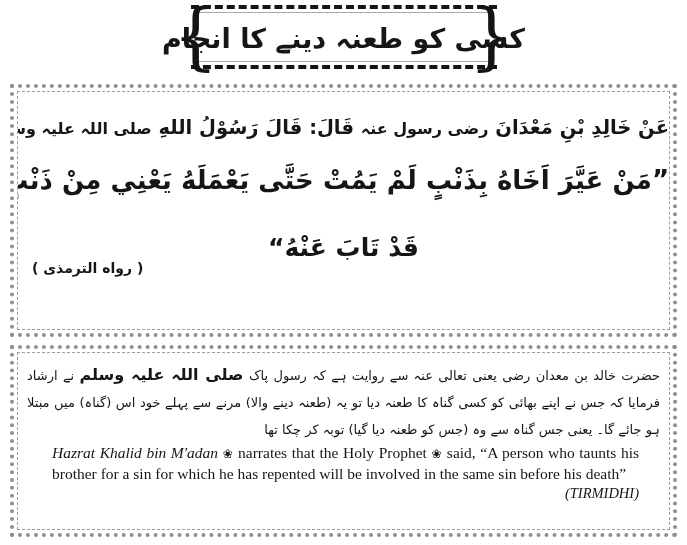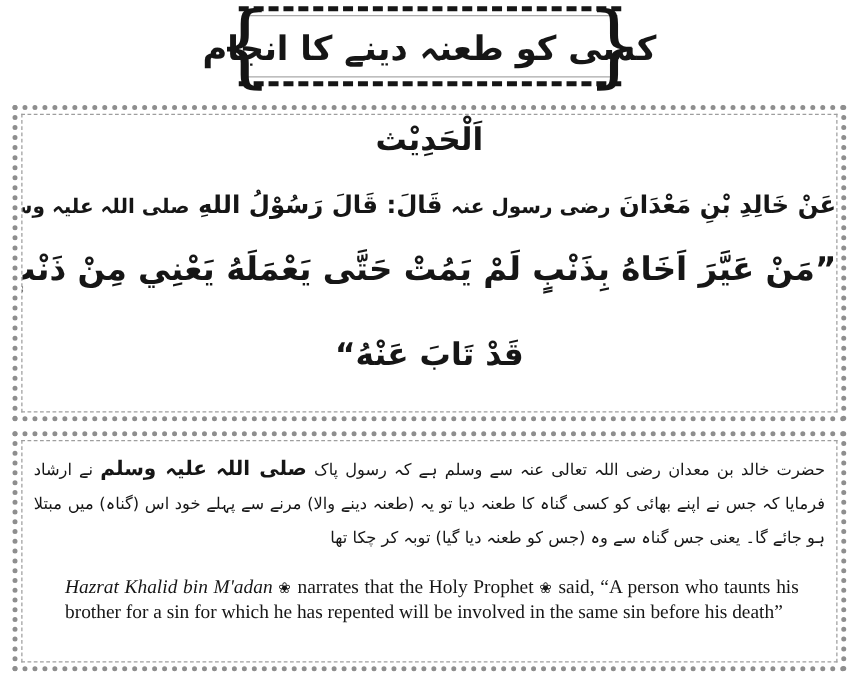--- a/index.html
+++ b/index.html
@@ -106,21 +106,21 @@
     direction: rtl;
     text-align: left;
     font-size: 13.5px; line-height: 17px;
     font-weight: bold;
     margin: 2px 11px 0 11px;
   }
   .english-para {
     font-family: "Liberation Serif", "DejaVu Serif", serif;
     font-size: 15.5px; line-height: 20px;
     text-align: justify;
-    margin: 16px 30px 0 34px;
+    margin: 0 30px 0 34px;
   }
   .narrator { font-style: italic; }
   .flower { font-size: 12px; }
   .english-citation {
     font-family: "Liberation Serif", "DejaVu Serif", serif;
     font-style: italic;
     font-size: 14.5px; line-height: 16px;
     text-align: right;
     margin: 1px 30px 0 0;
   }
@@ -134,43 +134,44 @@
     <div class="banner-borders">
       <div class="banner-inner-line"></div>
     </div>
     <span class="orn orn-l">{</span>
     <span class="orn orn-r">}</span>
     <div class="banner-text">کسی کو طعنہ دینے کا انجام</div>
   </div>
 
   <div class="box hadith-box">
     <div class="box-inner">
-      <div class="hadith-heading">اَلْحَدِيْث</div>
       <div class="sanad">
         <span>عَنْ خَالِدِ بْنِ مَعْدَانَ</span>
         <span class="hon">رضی رسول عنہ</span>
         <span>قَالَ: قَالَ رَسُوْلُ اللهِ</span>
         <span class="hon">صلی اللہ علیہ وسلم</span>
         <span>:</span>
       </div>
       <div class="matn l1">”مَنْ عَيَّرَ اَخَاهُ بِذَنْبٍ لَمْ يَمُتْ حَتَّى يَعْمَلَهُ يَعْنِي مِنْ ذَنْبٍ</div>
       <div class="matn l2">قَدْ تَابَ عَنْهُ“</div>
+      <div class="hadith-citation">( رواه الترمذی )</div>
     </div>
   </div>
 
   <div class="box trans-box">
     <div class="box-inner">
       <div class="urdu-para">
-        <span>حضرت خالد بن معدان رضی اللہ تعالی عنہ سے وسلم ہے کہ رسول پاک</span>
+        <span>حضرت خالد بن معدان رضی یعنی تعالی عنہ سے روایت ہے کہ رسول پاک</span>
         <span class="hon">صلی اللہ علیہ وسلم</span>
         <span>نے ارشاد فرمایا کہ جس نے اپنے بھائی کو کسی گناہ کا طعنہ دیا تو یہ (طعنہ دینے والا) مرنے سے پہلے خود اس (گناہ) میں مبتلا ہو جائے گا۔ یعنی جس گناہ سے وہ (جس کو طعنہ دیا گیا) توبہ کر چکا تھا</span>
       </div>
       <div class="english-para">
         <span class="narrator">Hazrat Khalid bin M'adan</span>
         <span class="flower">❀</span>
         <span>narrates that the Holy Prophet</span>
         <span class="flower">❀</span>
         <span>said, “A person who taunts his brother for a sin for which he has repented will be involved in the same sin before his death”</span>
       </div>
+      <div class="english-citation">(TIRMIDHI)</div>
     </div>
   </div>
 
 </div>
 
 </body></html>

